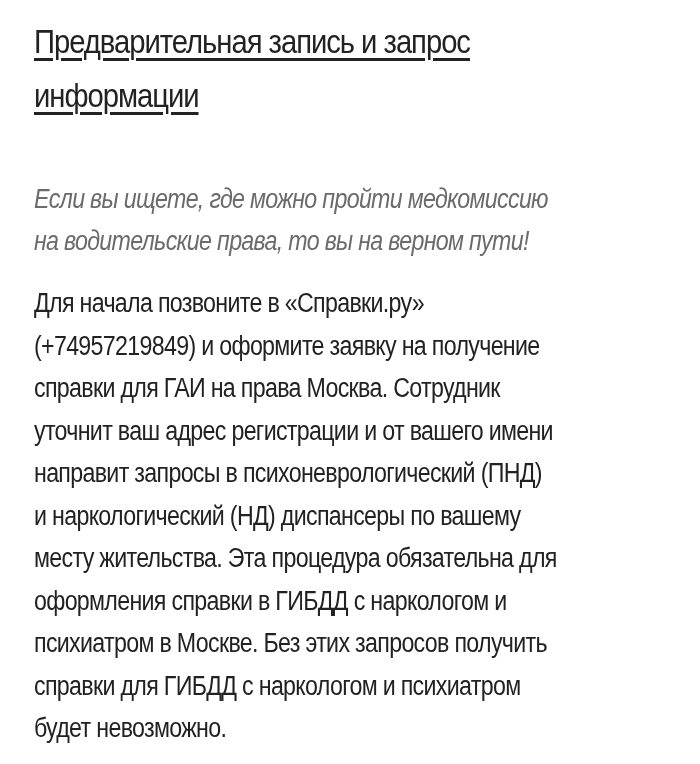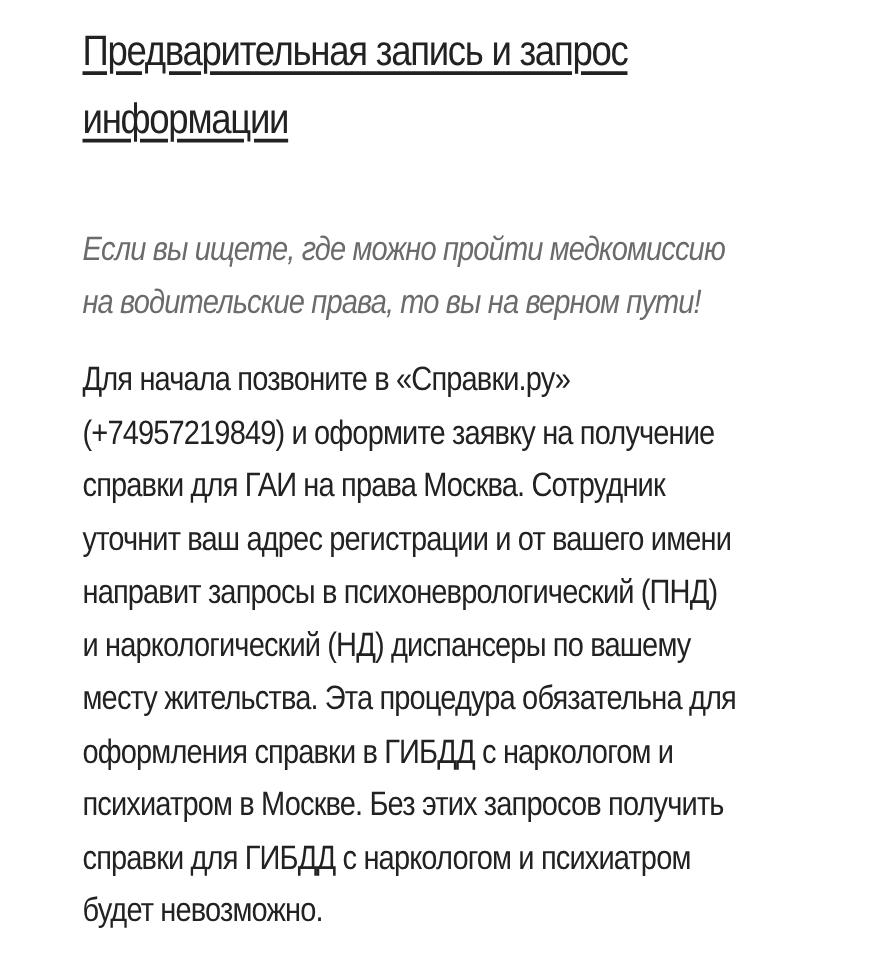--- a/index.html
+++ b/index.html
@@ -9,21 +9,20 @@
     }
     body {
       width: 700px;
       height: 764px;
       overflow: hidden;
       font-family: "Liberation Sans", sans-serif;
       color: #222222;
     }
     .content {
       padding: 14px 34px 0 34px;
-      margin-left: 32px;
     }
     .title {
       margin: 0;
       font-family: "Liberation Sans", sans-serif;
       font-weight: normal;
       font-size: 34px;
       line-height: 54px;
       letter-spacing: -1.2px;
       color: #222222;
       text-decoration: underline;

